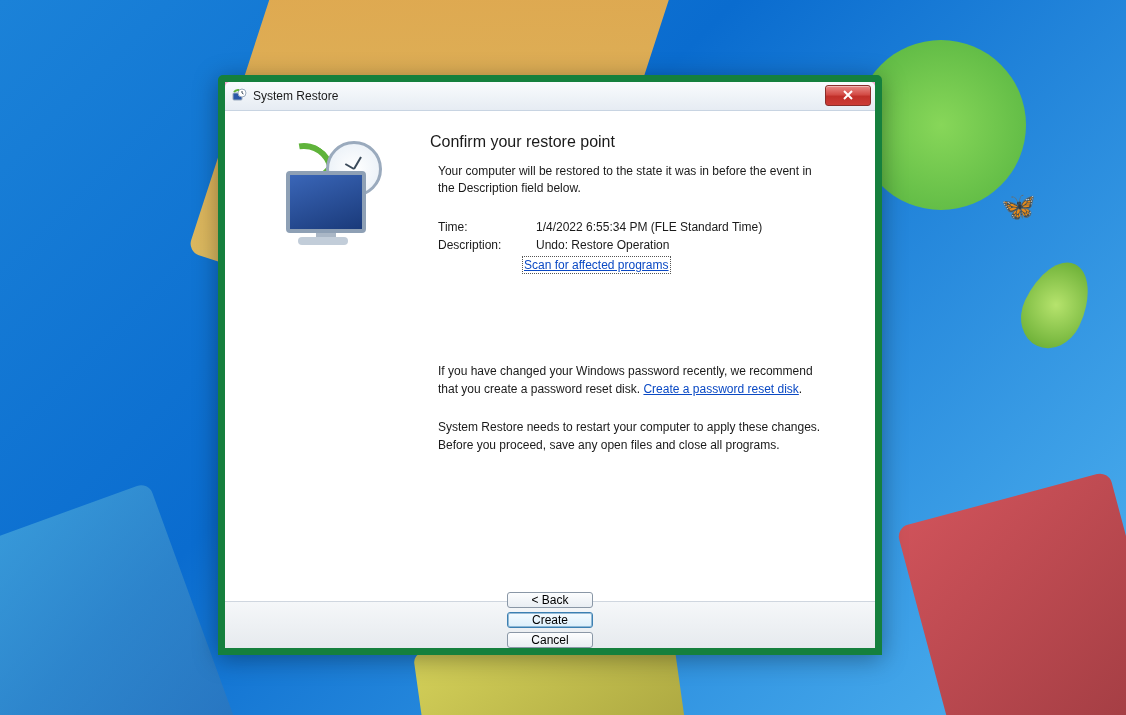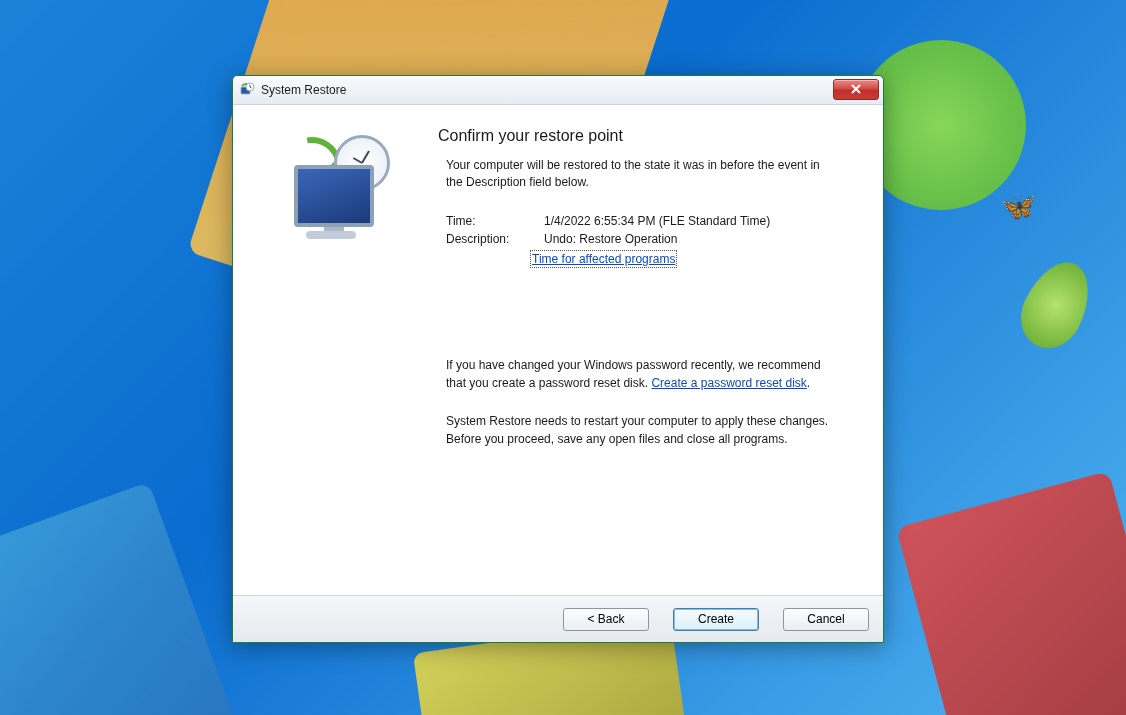--- a/index.html
+++ b/index.html
@@ -17,25 +17,25 @@
   .shp1 { width: 380px; height: 400px; background: linear-gradient(160deg,#f7a63a,#f0c95b); transform: rotate(18deg); left: 240px; top: -80px; border-radius: 12px; }
   .shp2 { width: 170px; height: 170px; background: radial-gradient(circle,#93e04b,#5ab82e); border-radius: 50%; right: 100px; top: 40px; }
   .shp3 { width: 220px; height: 260px; background: linear-gradient(150deg,#e04b4b,#a82e2e); transform: rotate(-15deg); right: -20px; bottom: -40px; border-radius: 12px; }
   .shp4 { width: 260px; height: 120px; background: linear-gradient(150deg,#e8d94b,#b8a82e); transform: rotate(-8deg); left: 420px; bottom: -40px; border-radius: 10px; }
   .shp5 { width: 240px; height: 260px; background: linear-gradient(150deg,#4bafe0,#2e73b8); transform: rotate(-20deg); left: -40px; bottom: -60px; border-radius: 12px; opacity:.7;}
   .butterfly { position:absolute; right:90px; top:190px; color:#fff; font-size:28px; opacity:.9;}
   .leaf { position:absolute; right:40px; top:260px; width:60px; height:90px; background:radial-gradient(circle,#b6e36d,#61a82e); border-radius: 50% 50% 50% 50% / 60% 60% 40% 40%; transform:rotate(25deg);}
 
   .window {
     position: absolute;
-    left: 232px;
+    left: 218px;
     top: 75px;
     width: 650px;
     background: #f9a8d4;
-    border: 1px solid #15803d;
+    border: 7px solid #15803d;
     border-radius: 5px 5px 0 0;
     box-shadow: 0 4px 25px rgba(0,0,0,.35);
   }
   .titlebar {
     height: 28px;
     background: linear-gradient(to bottom, #f9fbfd, #e6ecf3);
     border-bottom: 1px solid #c8d4e2;
     display: flex;
     align-items: center;
     padding: 0 0 0 6px;
@@ -115,21 +115,21 @@
   .link { color:#0a49c4; text-decoration: underline; cursor:pointer; }
   .link.focused { outline:1px dotted #555; outline-offset:1px;}
   .note { margin: 90px 8px 0 8px; line-height:1.5; }
   .note2 { margin: 20px 8px 0 8px; line-height:1.5; }
 
   .footer {
     height: 46px;
     background: linear-gradient(to bottom,#f5f7f9,#e6eaee);
     border-top:1px solid #cfd6df;
     display:flex; align-items:center; justify-content:flex-end;
-    padding: 0 14px; gap: 24px;
+    padding: 0 14px; gap: 4px; flex-direction: column;
   }
   button.win {
     min-width: 86px; height: 23px;
     border:1px solid #8a97a6; border-radius:3px;
     background: linear-gradient(to bottom,#fcfdfe,#e9eef3);
     font-family:inherit; font-size:12px; cursor:pointer;
     padding: 0 12px;
   }
   button.win.default {
     border-color:#3c7fb1;
@@ -186,21 +186,21 @@
       <div class="kv-row">
         <div class="kv-label">Time:</div>
         <div>1/4/2022 6:55:34 PM (FLE Standard Time)</div>
       </div>
       <div class="kv-row">
         <div class="kv-label">Description:</div>
         <div>Undo: Restore Operation</div>
       </div>
 
       <div class="scan-link-wrap">
-        <span class="link focused">Time for affected programs</span>
+        <span class="link focused">Scan for affected programs</span>
       </div>
 
       <p class="note">
         <span>If you have changed your Windows password recently, we recommend that you create a password reset disk. </span><span class="link">Create a password reset disk</span><span>.</span>
       </p>
 
       <p class="note2">System Restore needs to restart your computer to apply these changes. Before you proceed, save any open files and close all programs.</p>
     </div>
   </div>
 

